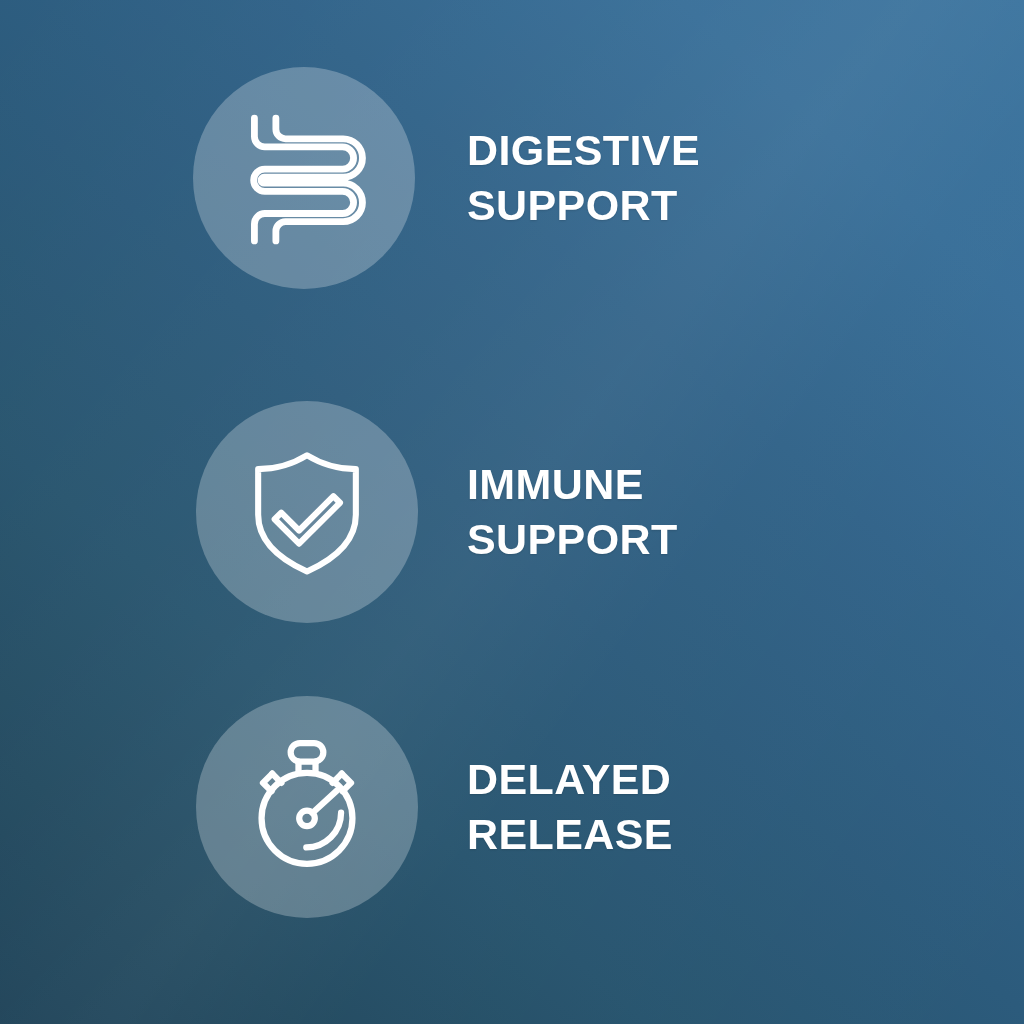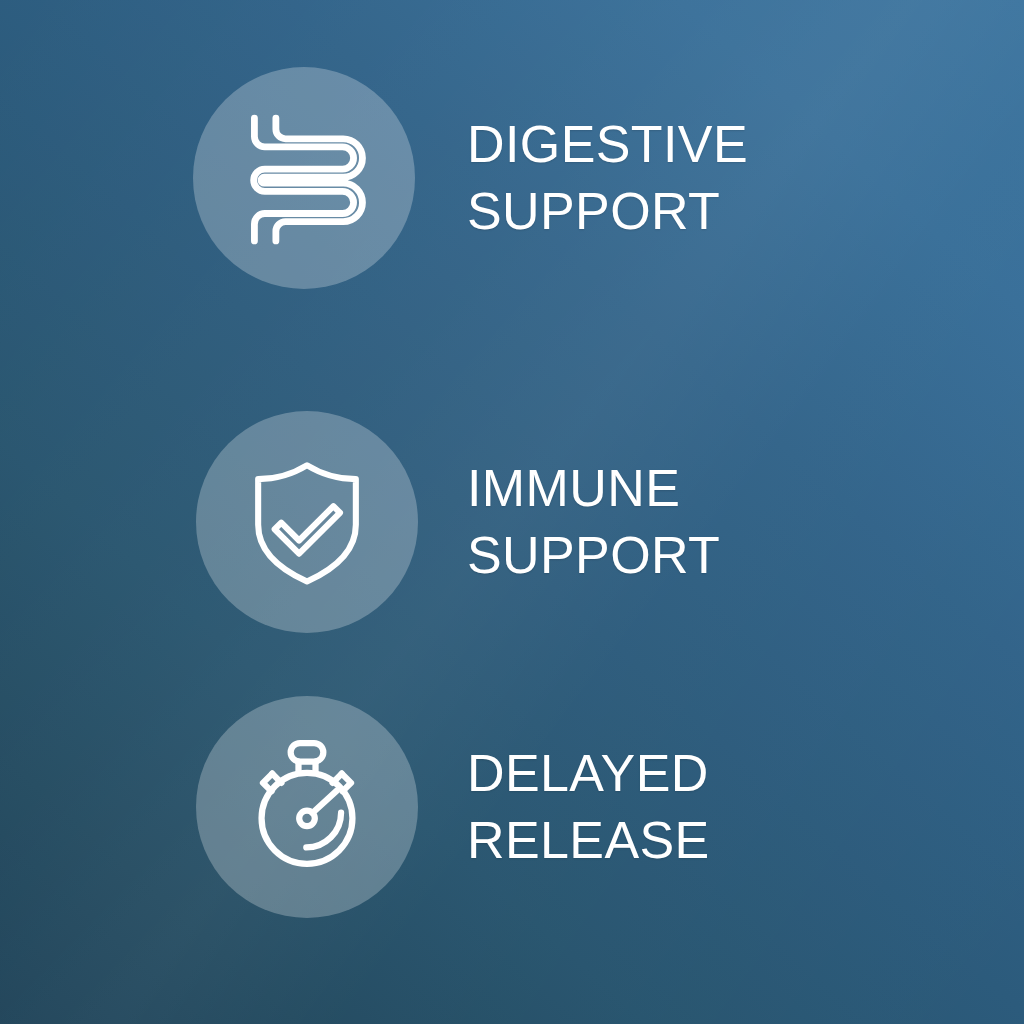--- a/index.html
+++ b/index.html
@@ -49,21 +49,21 @@
 
   .row {
     position: absolute;
     left: 0;
     width: 1024px;
     display: flex;
     align-items: center;
   }
 
   .row-1 { top: 67px;  height: 222px; }
-  .row-2 { top: 411px; height: 222px; }
+  .row-2 { top: 401px; height: 222px; }
   .row-3 { top: 696px; height: 222px; }
 
   .badge {
     position: relative;
     margin-left: 193px;
     width: 222px;
     height: 222px;
     border-radius: 50%;
     background: rgba(255, 255, 255, 0.26);
     display: flex;
@@ -78,22 +78,22 @@
     display: block;
     width: 132px;
     height: 132px;
   }
   .row-1 .badge svg { width: 148px; height: 148px; }
   .row-3 .badge svg { width: 142px; height: 142px; }
 
   .label {
     margin-left: 52px;
     color: #ffffff;
-    font-weight: 400;
-    font-size: 52px;
+    font-weight: 700;
+    font-size: 43px;
     line-height: 1.28;
     letter-spacing: 0.4px;
     text-transform: uppercase;
     text-shadow: 0 1px 2px rgba(0,0,0,0.13);
     white-space: pre-line;
     flex: 0 1 auto;
   }
   .row-2 .label,
   .row-3 .label { margin-left: 49px; }
 </style>

